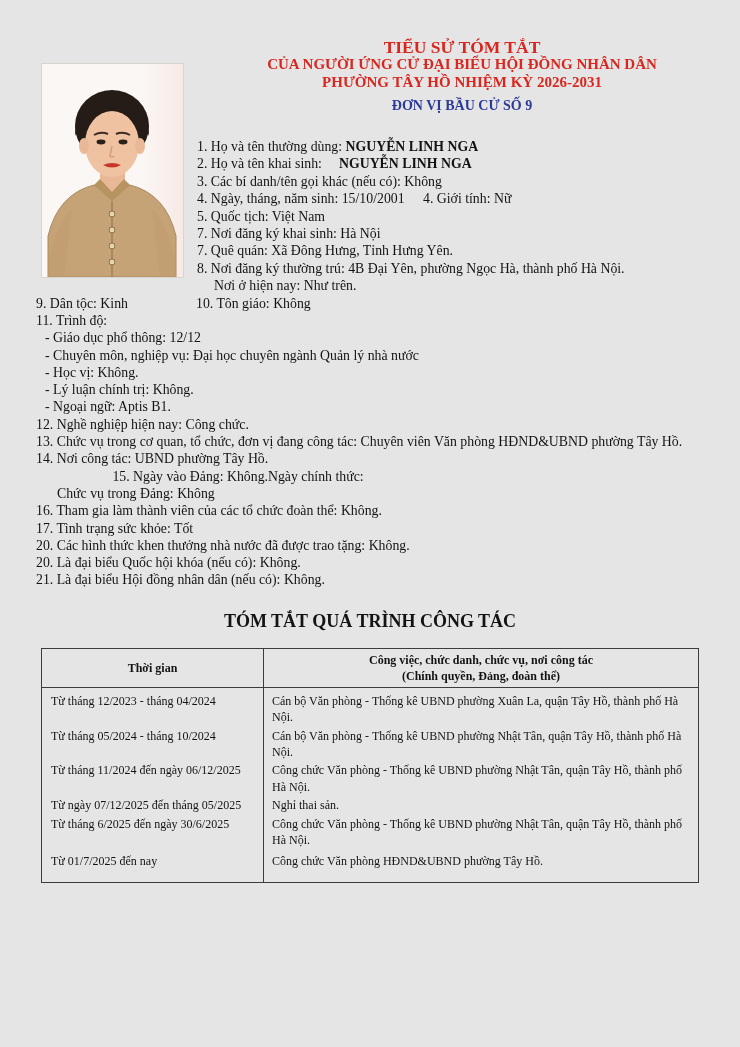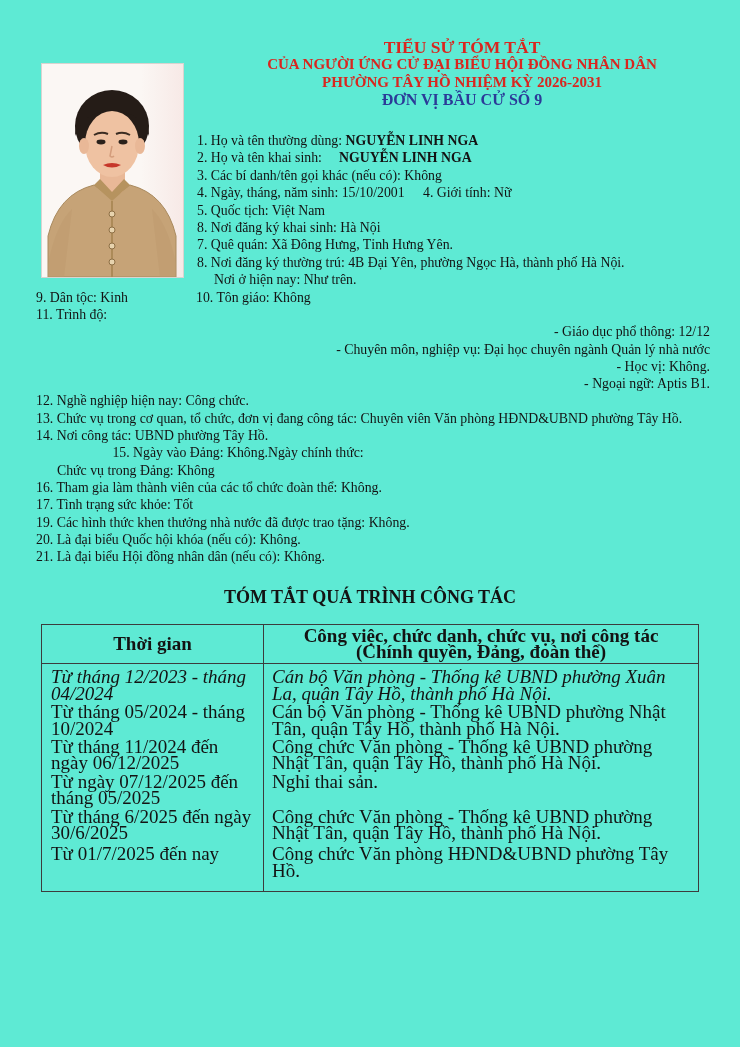--- a/index.html
+++ b/index.html
@@ -1,57 +1,57 @@
 <!DOCTYPE html>
 <html><head>
 <meta charset="utf-8">
 <style>
   * { margin:0; padding:0; box-sizing:border-box; }
   html,body { background:#ffffff; }
   .page {
     width:740px; height:1047px; position:relative;
-    background:#5eead4; color:#131313;
+    background:#e5e5e5; color:#131313;
     font-family:"Liberation Serif","DejaVu Serif",serif;
     font-size:13.8px; overflow:hidden;
   }
   
   .photo {
     position:absolute; left:41px; top:63px; width:143px; height:215px;
     background:linear-gradient(90deg,#fbf7f4 70%,#f7e9e6 100%);
     border:1px solid #d8d4d0;
   }
   .photo svg { display:block; }
   
   .head-block { margin-left:190px; margin-right:6px; padding-top:38px; text-align:center; }
   .h-red1 { font-size:17.5px; font-weight:bold; line-height:18px; }
   .h-red2 { font-size:15px; font-weight:bold; line-height:17.5px; }
-  .h-unit { font-size:16px; font-weight:bold; margin-top:0; line-height:17px; }
+  .h-unit { font-size:14px; font-weight:bold; margin-top:6px; line-height:17px; }
   
   .listA { margin-left:190px; margin-right:4px; margin-top:24px;
            text-align:left; padding-left:7px; line-height:17.4px; }
   .listB { margin-left:36px; margin-right:30px; line-height:17.3px; }
   .line { white-space:normal; }
   .b { font-weight:bold; }
-  .sub { padding-left:9px;text-align:right; }
+  .sub { padding-left:9px; }
   .ind17 { padding-left:17px; }
   .ind21 { padding-left:21px; }
   .w142 { display:inline-block; width:142px; }
   .w226 { display:inline-block; width:226px; }
   .w160 { display:inline-block; width:160px; }
   .w232 { display:inline-block; width:232px;text-align:right; }
   
   .sec-title { text-align:center; font-weight:bold; font-size:18px; margin-top:22px; }
   table.work { margin-left:41px; margin-top:16px; width:658px;
-               border-collapse:collapse; border:1.5px solid #3c3c3c; font-size:19px; }
+               border-collapse:collapse; border:1.5px solid #3c3c3c; font-size:12px; }
   table.work th { font-weight:bold; text-align:center; vertical-align:middle;
                   padding:3px 6px; line-height:16px; border-bottom:1.5px solid #3c3c3c; }
   table.work th.c1, table.work td.c1 { width:222px; border-right:1.5px solid #3c3c3c; }
   table.work td { vertical-align:top; padding:1px 8px 1px 9px; line-height:16.4px; }
   table.work td.c2 { padding-left:8px; }
-  table.work tr.first td { padding-top:5px;font-style:italic; }
+  table.work tr.first td { padding-top:5px; }
   table.work tr.last td { padding-top:4px; padding-bottom:12px; }
 </style>
 </head>
 <body>
 
 <div class="page">
 
   <div class="photo">
     <svg width="141" height="213" viewBox="0 0 141 213" xmlns="http://www.w3.org/2000/svg">
 
@@ -98,41 +98,42 @@
     <div class="h-red2" style="color:#d9261f">PHƯỜNG TÂY HỒ NHIỆM KỲ 2026-2031</div>
     <div class="h-unit" style="color:#2b3a98">ĐƠN VỊ BẦU CỬ SỐ 9</div>
   </div>
 
   <div class="listA">
     <div class="line"><span>1.  Họ và tên thường dùng: </span><span class="b">NGUYỄN LINH NGA</span></div>
     <div class="line"><span class="w142">2.  Họ và tên khai sinh:</span><span class="b">NGUYỄN LINH NGA</span></div>
     <div class="line">3.  Các bí danh/tên gọi khác (nếu có): Không</div>
     <div class="line"><span class="w226">4.  Ngày, tháng, năm sinh: 15/10/2001</span><span>4. Giới tính: Nữ</span></div>
     <div class="line">5.  Quốc tịch: Việt Nam</div>
-    <div class="line">8.  Nơi đăng ký khai sinh: Hà Nội</div>
+    <div class="line">7.  Nơi đăng ký khai sinh: Hà Nội</div>
     <div class="line">7. Quê quán: Xã Đông Hưng, Tỉnh Hưng Yên.</div>
     <div class="line">8. Nơi đăng ký thường trú: 4B Đại Yên, phường Ngọc Hà, thành phố Hà Nội.</div>
     <div class="line ind17">Nơi ở hiện nay: Như trên.</div>
   </div>
 
   <div class="listB">
     <div class="line"><span class="w160">9. Dân tộc: Kinh</span><span>10. Tôn giáo: Không</span></div>
     <div class="line">11. Trình độ:</div>
     <div class="line sub">- Giáo dục phổ thông: 12/12</div>
     <div class="line sub">- Chuyên môn, nghiệp vụ: Đại học chuyên ngành Quản lý nhà nước</div>
     <div class="line sub">- Học vị: Không.</div>
+    <div class="line sub">- Lý luận chính trị: Không.</div>
     <div class="line sub">- Ngoại ngữ:  Aptis B1.</div>
     <div class="line">12. Nghề nghiệp hiện nay:  Công chức.</div>
     <div class="line">13. Chức vụ trong cơ quan, tổ chức, đơn vị đang công tác: Chuyên viên Văn phòng HĐND&amp;UBND phường Tây Hồ.</div>
     <div class="line">14. Nơi công tác: UBND phường Tây Hồ.</div>
     <div class="line"><span class="w232">15. Ngày vào Đảng: Không.</span><span>Ngày chính thức:</span></div>
     <div class="line ind21">Chức vụ trong Đảng: Không</div>
     <div class="line">16. Tham gia làm thành viên của các tổ chức đoàn thể:  Không.</div>
     <div class="line">17. Tình trạng sức khỏe: Tốt</div>
-    <div class="line">19. Các hình thức khen thưởng nhà nước đã được trao tặng: Không.</div>
+    <div class="line">20. Các hình thức khen thưởng nhà nước đã được trao tặng: Không.</div>
     <div class="line">20. Là đại biểu Quốc hội khóa (nếu có): Không.</div>
     <div class="line">21. Là đại biểu Hội đồng nhân dân (nếu có): Không.</div>
   </div>
 
   <div class="sec-title">TÓM TẮT QUÁ TRÌNH CÔNG TÁC</div>
 
   <table class="work">
     <thead>
       <tr>
         <th class="c1">Thời gian</th>

